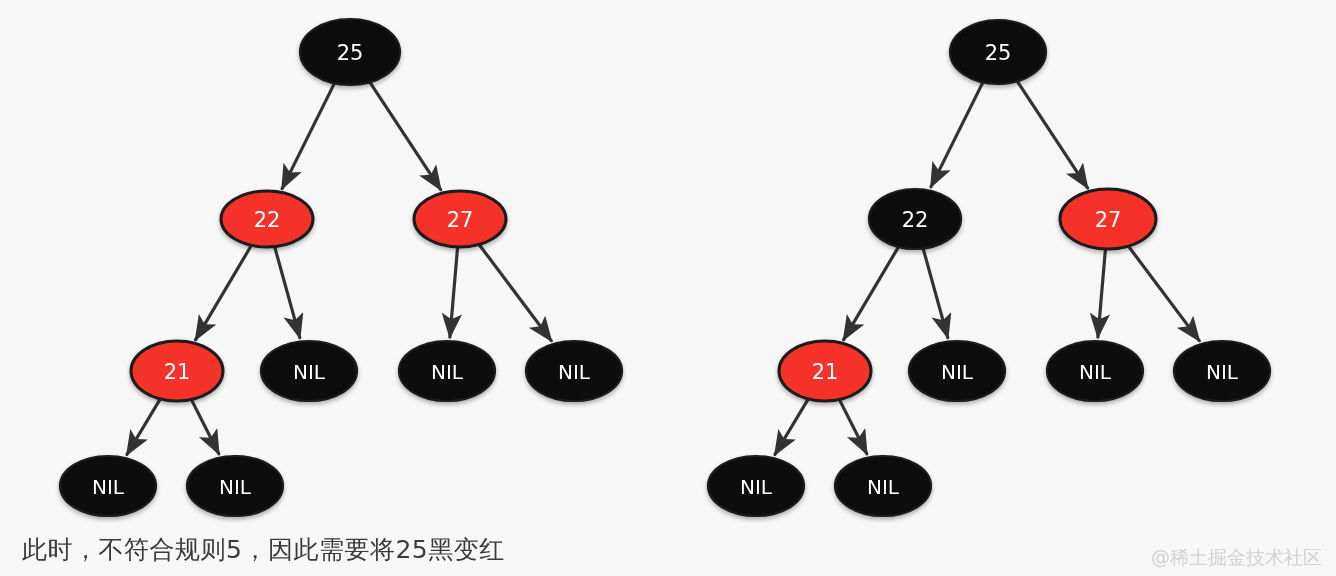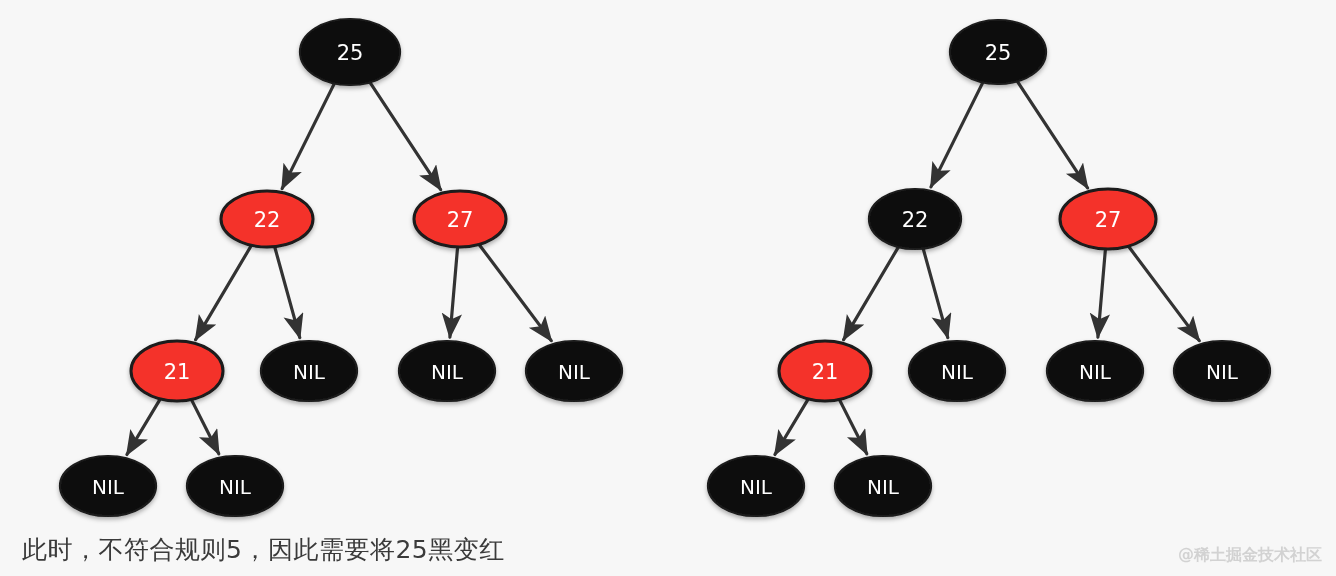--- a/index.html
+++ b/index.html
@@ -40,25 +40,24 @@
     color: #3a3a3a;
     letter-spacing: 0.5px;
     white-space: nowrap;
     font-family: "DejaVu Sans", "Liberation Sans", sans-serif;
     text-align: center;
   }
   .watermark {
     position: absolute;
     right: 14px;
     top: 545px;
-    font-size: 16px;
+    font-size: 19px;
     color: #d2d2d2;
     white-space: nowrap;
     font-family: "DejaVu Sans", "Liberation Sans", sans-serif;
-    font-weight: bold;
   }
 </style>
 </head>
 <body>
 
 <svg id="canvas" viewBox="0 0 1336 576">
   <defs>
     <marker id="arrowhead" markerWidth="9" markerHeight="9" refX="7.4" refY="3.2" orient="auto" markerUnits="strokeWidth">
       <path d="M0,0 L8,3.2 L0,6.4 L1.8,3.2 Z" fill="#333333"></path>
     </marker>

